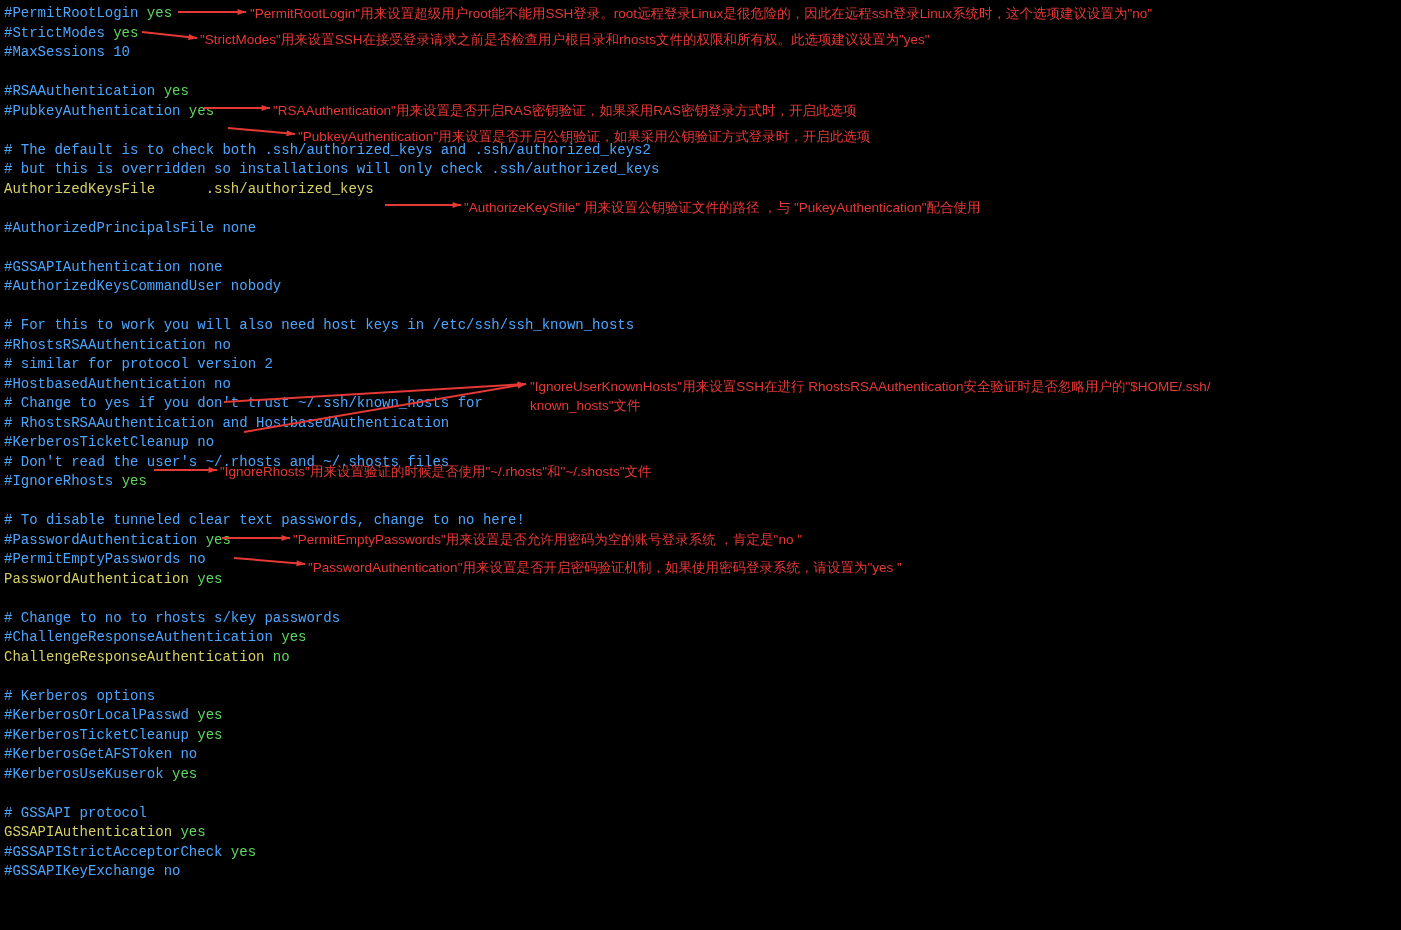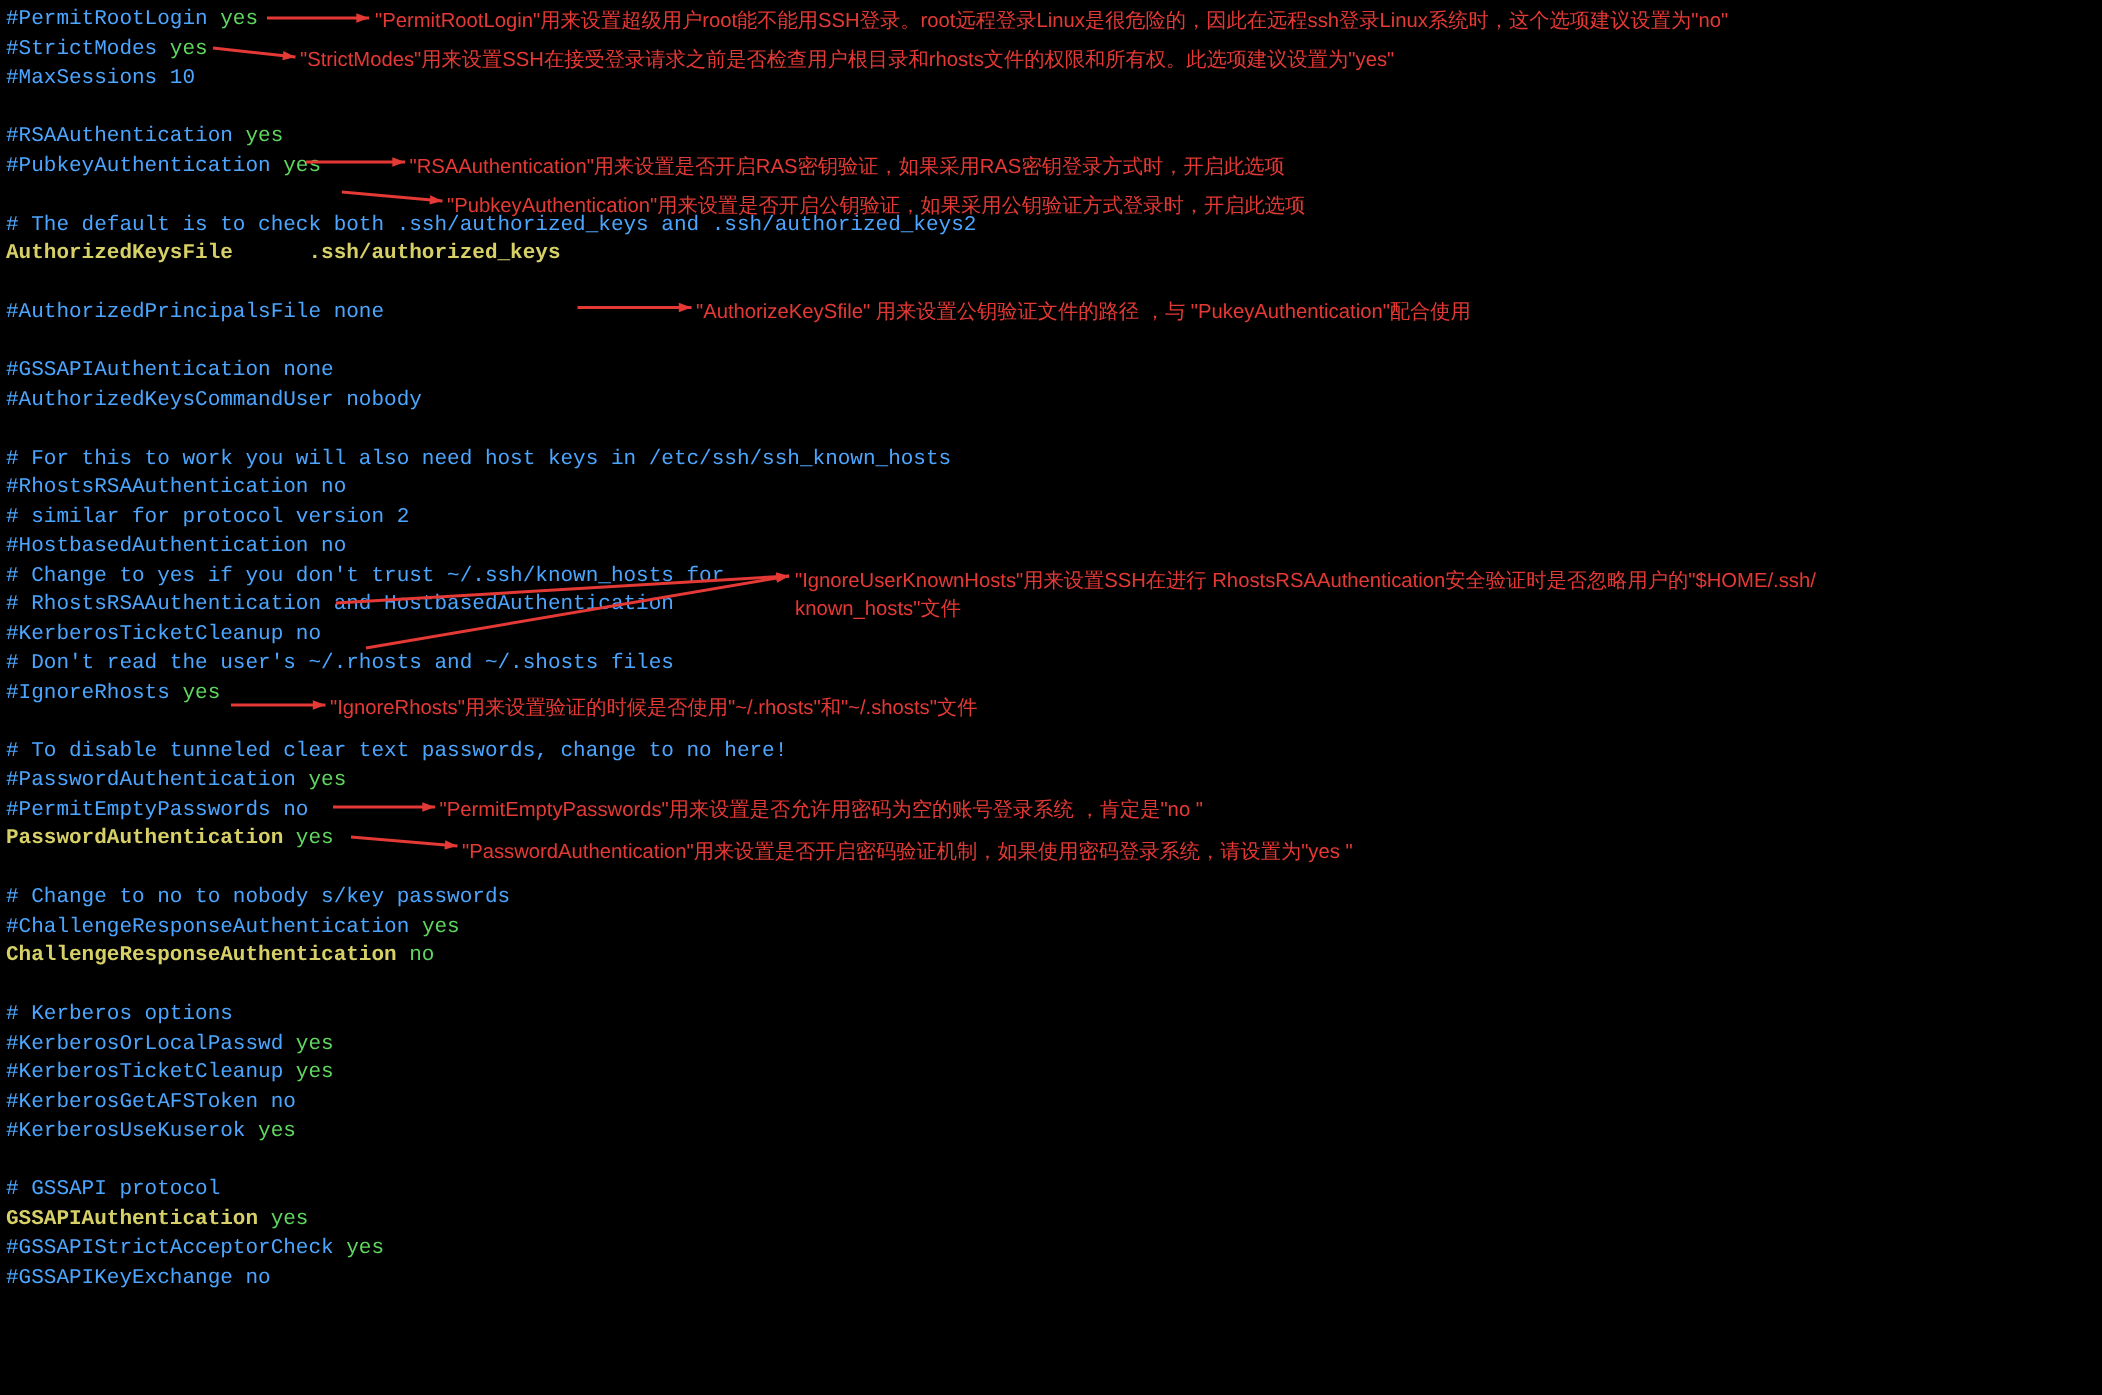--- a/index.html
+++ b/index.html
@@ -10,21 +10,21 @@
       line-height: 19.5px;
       color: #4ca6ff;
       padding: 4px;
       position: relative;
       width: 1401px;
       height: 930px;
       overflow: hidden;
     }
     .line { white-space: pre; }
     .blue { color: #4ca6ff; }
-    .yellow { color: #d6d067; font-weight: bold; }
+    .yellow { color: #d6d067; }
     .green { color: #5fd75f; }
     .anno {
       position: absolute;
       color: #e53935;
       font-family: "Microsoft YaHei", "SimSun", sans-serif;
       font-size: 13.5px;
       white-space: nowrap;
     }
     .arrow {
       position: absolute;
@@ -38,20 +38,21 @@
 
 <div id="term">
     <div class="line"><span class="blue">#PermitRootLogin </span><span class="green">yes</span></div>
     <div class="line"><span class="blue">#StrictModes </span><span class="green">yes</span></div>
     <div class="line"><span class="blue">#MaxSessions 10</span></div>
     <div class="line">&nbsp;</div>
     <div class="line"><span class="blue">#RSAAuthentication </span><span class="green">yes</span></div>
     <div class="line"><span class="blue">#PubkeyAuthentication </span><span class="green">yes</span></div>
     <div class="line">&nbsp;</div>
     <div class="line"><span class="blue"># The default is to check both .ssh/authorized_keys and .ssh/authorized_keys2</span></div>
+    <div class="line"><span class="blue"># but this is overridden so installations will only check .ssh/authorized_keys</span></div>
     <div class="line"><span class="yellow">AuthorizedKeysFile      .ssh/authorized_keys</span></div>
     <div class="line">&nbsp;</div>
     <div class="line"><span class="blue">#AuthorizedPrincipalsFile none</span></div>
     <div class="line">&nbsp;</div>
     <div class="line"><span class="blue">#GSSAPIAuthentication none</span></div>
     <div class="line"><span class="blue">#AuthorizedKeysCommandUser nobody</span></div>
     <div class="line">&nbsp;</div>
     <div class="line"><span class="blue"># For this to work you will also need host keys in /etc/ssh/ssh_known_hosts</span></div>
     <div class="line"><span class="blue">#RhostsRSAAuthentication no</span></div>
     <div class="line"><span class="blue"># similar for protocol version 2</span></div>
@@ -60,21 +61,21 @@
     <div class="line"><span class="blue"># RhostsRSAAuthentication and HostbasedAuthentication</span></div>
     <div class="line"><span class="blue">#KerberosTicketCleanup no</span></div>
     <div class="line"><span class="blue"># Don't read the user's ~/.rhosts and ~/.shosts files</span></div>
     <div class="line"><span class="blue">#IgnoreRhosts </span><span class="green">yes</span></div>
     <div class="line">&nbsp;</div>
     <div class="line"><span class="blue"># To disable tunneled clear text passwords, change to no here!</span></div>
     <div class="line"><span class="blue">#PasswordAuthentication </span><span class="green">yes</span></div>
     <div class="line"><span class="blue">#PermitEmptyPasswords no</span></div>
     <div class="line"><span class="yellow">PasswordAuthentication </span><span class="green">yes</span></div>
     <div class="line">&nbsp;</div>
-    <div class="line"><span class="blue"># Change to no to nobody s/key passwords</span></div>
+    <div class="line"><span class="blue"># Change to no to rhosts s/key passwords</span></div>
     <div class="line"><span class="blue">#ChallengeResponseAuthentication </span><span class="green">yes</span></div>
     <div class="line"><span class="yellow">ChallengeResponseAuthentication </span><span class="green">no</span></div>
     <div class="line">&nbsp;</div>
     <div class="line"><span class="blue"># Kerberos options</span></div>
     <div class="line"><span class="blue">#KerberosOrLocalPasswd </span><span class="green">yes</span></div>
     <div class="line"><span class="blue">#KerberosTicketCleanup </span><span class="green">yes</span></div>
     <div class="line"><span class="blue">#KerberosGetAFSToken no</span></div>
     <div class="line"><span class="blue">#KerberosUseKuserok </span><span class="green">yes</span></div>
     <div class="line">&nbsp;</div>
     <div class="line"><span class="blue"># GSSAPI protocol</span></div>

